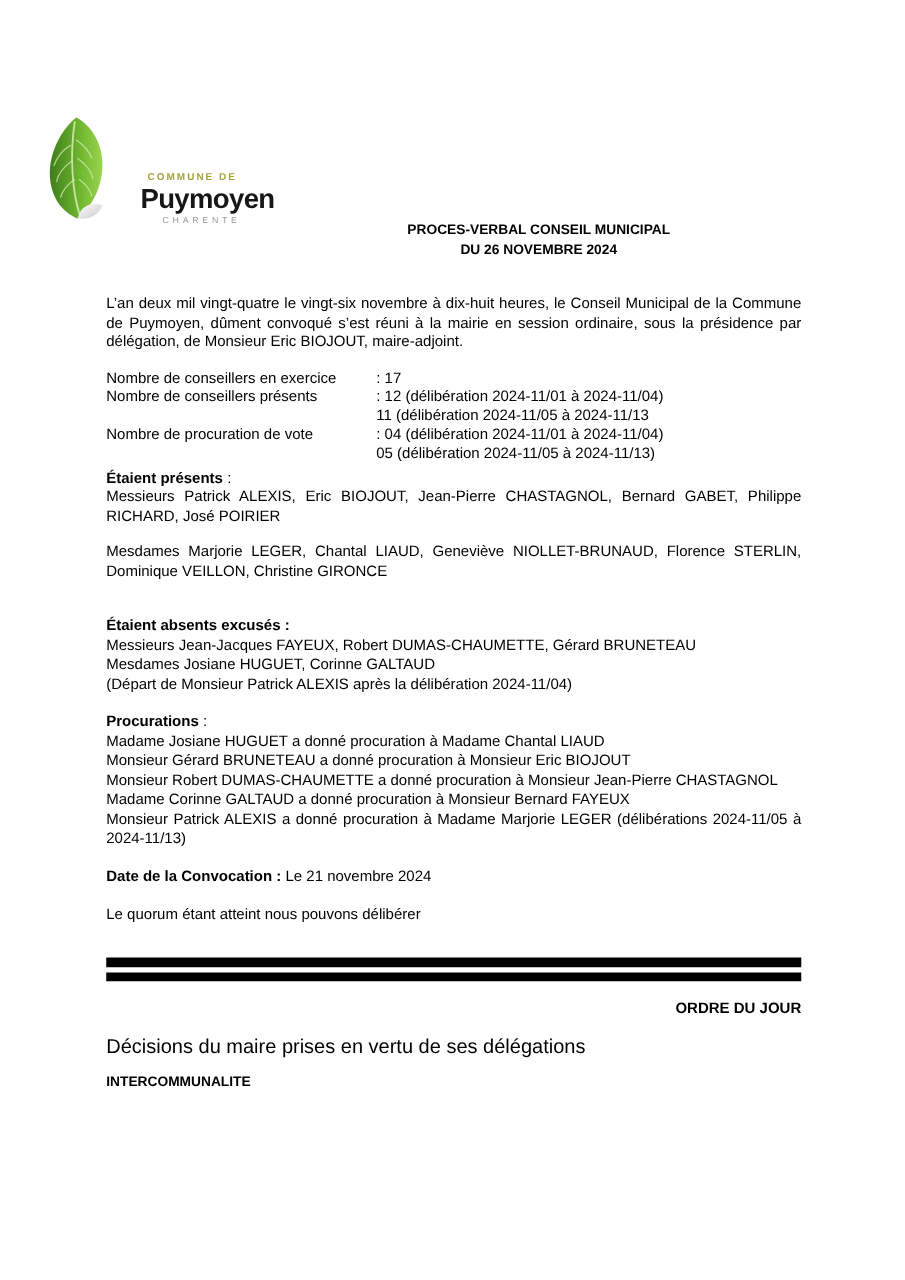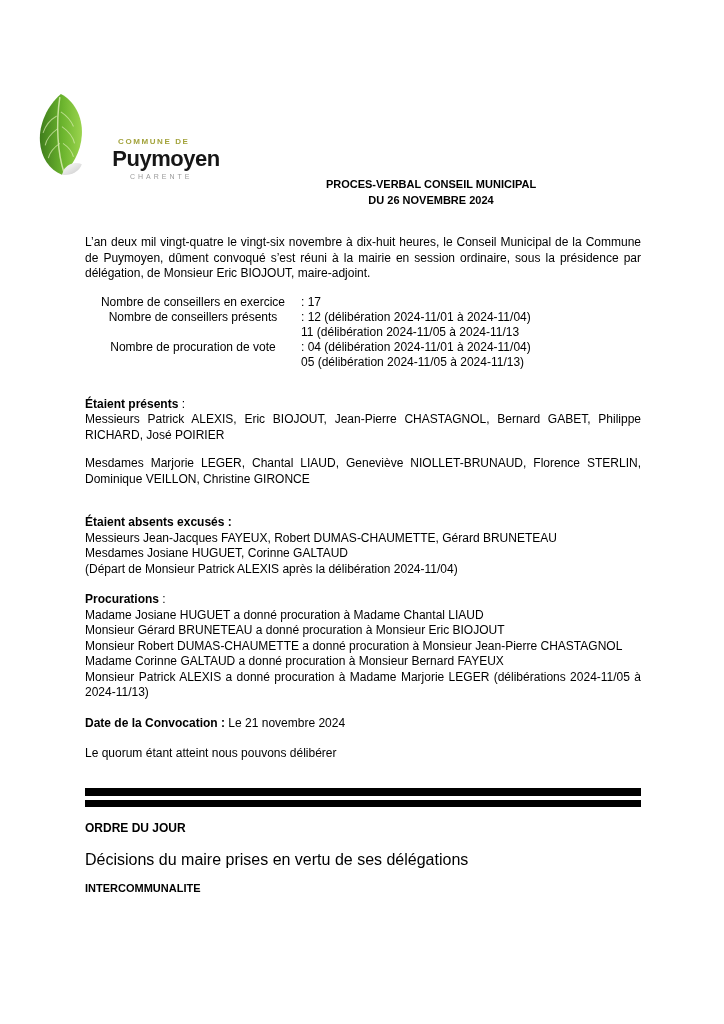--- a/index.html
+++ b/index.html
@@ -36,41 +36,41 @@
   }
 
   
   .main {
     position:absolute; left:85px; top:235px; width:556px;
     font-size:12px; line-height:15.5px;
   }
   .just { text-align:justify; }
 
   .counts { margin-top:13px; line-height:15px; }
-  .crow { display:flex;text-align:center; }
+  .crow { display:flex; }
   .crow .lbl { width:216px; flex:none; }
   .crow.cont .val { padding-left:216px; }
 
-  .section-present { margin-top:27px; }
+  .section-present { margin-top:5px; }
   .women-line { margin-top:13px; }
   .section-absent { margin-top:28px; }
   .section-procurations { margin-top:15px; }
   .h-bold { font-weight:bold; }
 
   .secretary { margin-top:30px; }
   .convocation { margin-top:15px; }
   .quorum { margin-top:15px; }
 
   .rules { margin-top:26px; }
   .rule-thick { height:8px; background:#000; }
   .rule-gap { height:4px; background:#fff; }
   .rule-thin { height:7px; background:#000; }
 
   .agenda-title {
-    margin-top:14px; text-align:left; font-weight:bold; font-size:12px;
+    margin-top:14px; text-align:right; font-weight:bold; font-size:12px;
   }
   .agenda-item { margin-top:16px; font-size:16px; }
   .agenda-section { margin-top:13px; font-size:11px; font-weight:bold; }
 </style>
 </head>
 <body>
 
 <div class="page">
 
   <div class="logo">

